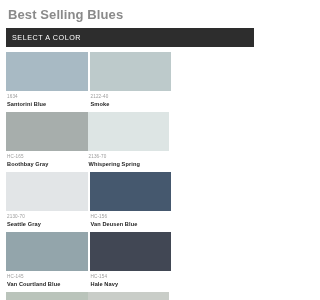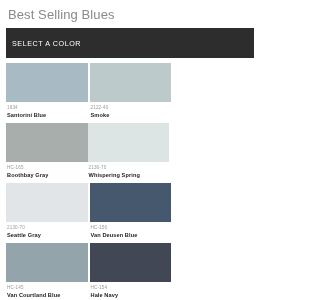--- a/index.html
+++ b/index.html
@@ -16,29 +16,29 @@
   .page {
     position: relative;
     width: 260px;
     height: 300px;
     background: #ffffff;
     box-sizing: border-box;
   }
   .page-title {
     font-size: 13px;
     color: #8a8a8a;
-    font-weight: 400;
+    font-weight: 700;
     letter-spacing: 0.1px;
     padding: 7px 0 0 8px;
     line-height: 16px;
     margin: 0;
   }
   .select-bar {
     margin: 5px 6px 0 6px;
-    height: 30px;
+    height: 19px;
     background: #2d2d2d;
     display: flex;
     align-items: center;
   }
   .select-bar-label {
     color: #ffffff;
     font-size: 7.2px;
     letter-spacing: 0.55px;
     padding-left: 6px;
     font-weight: 400;

